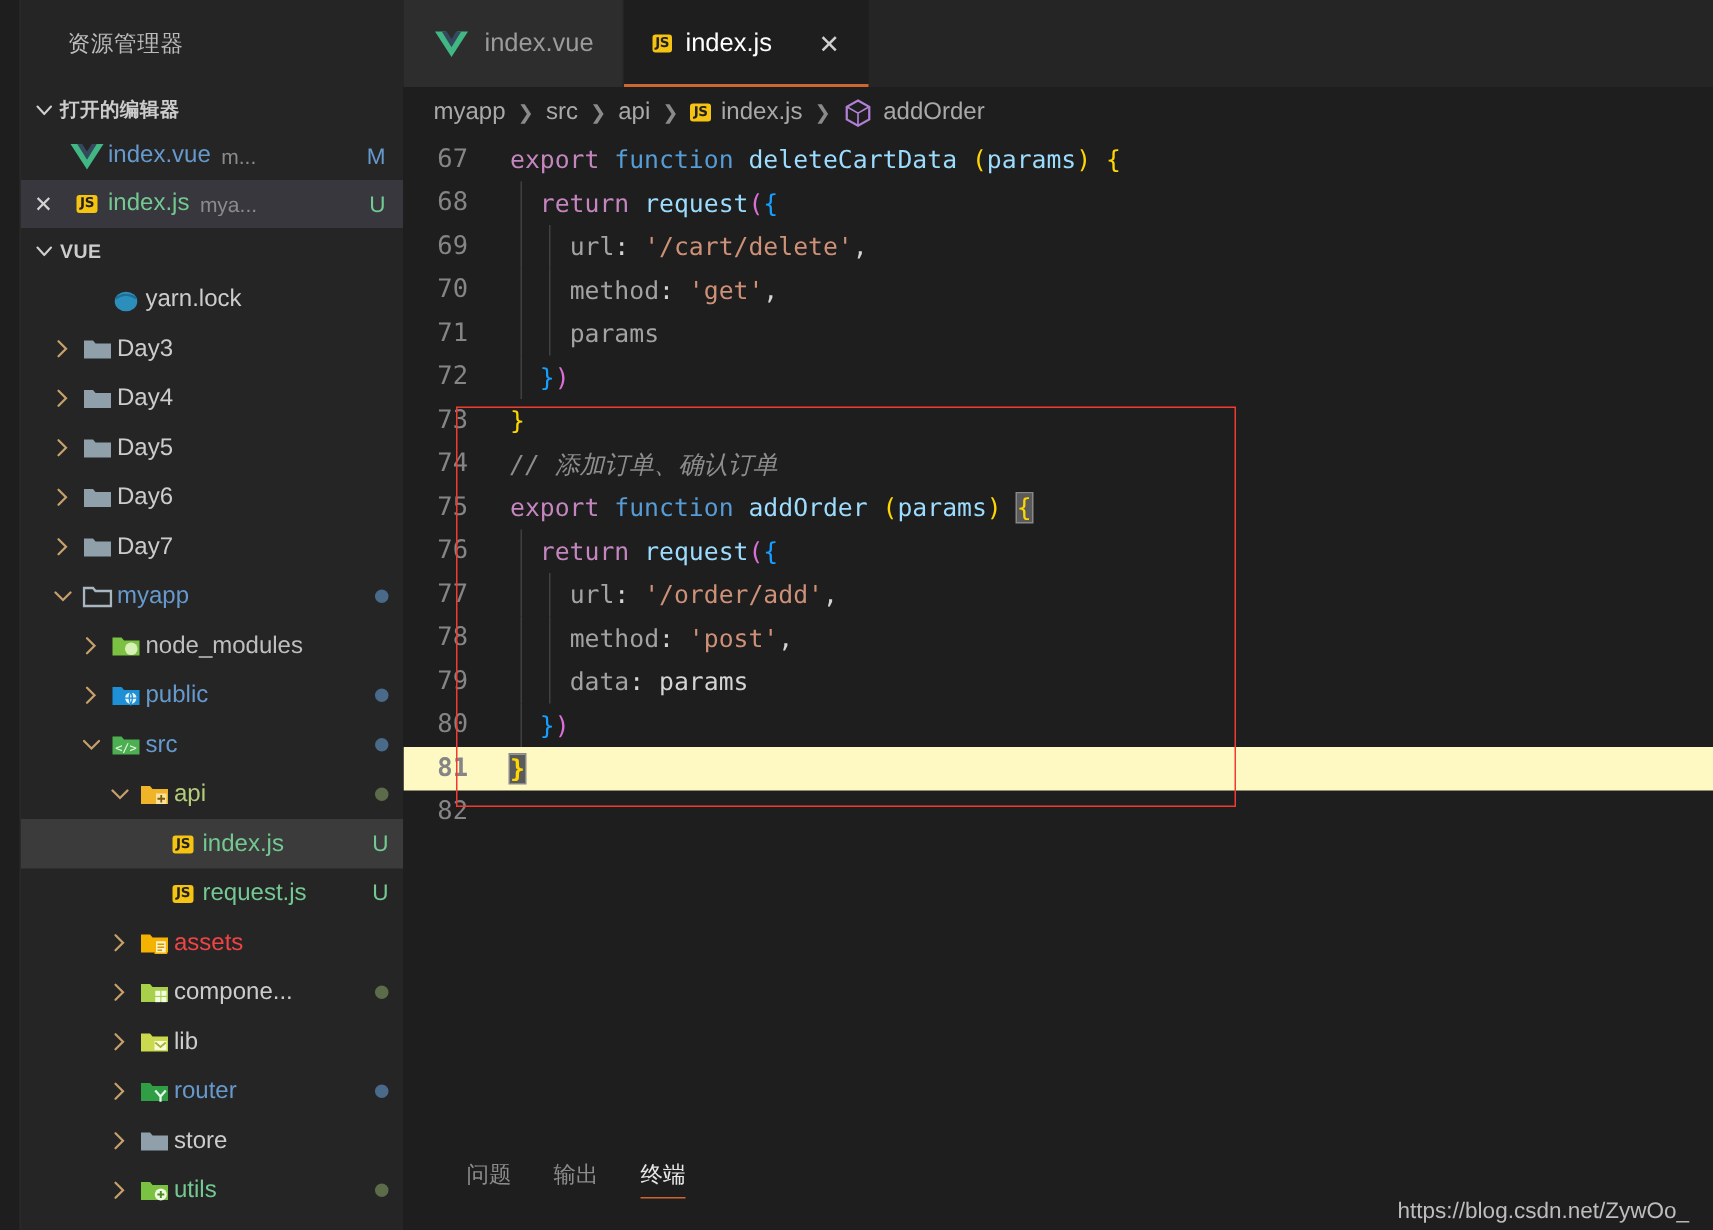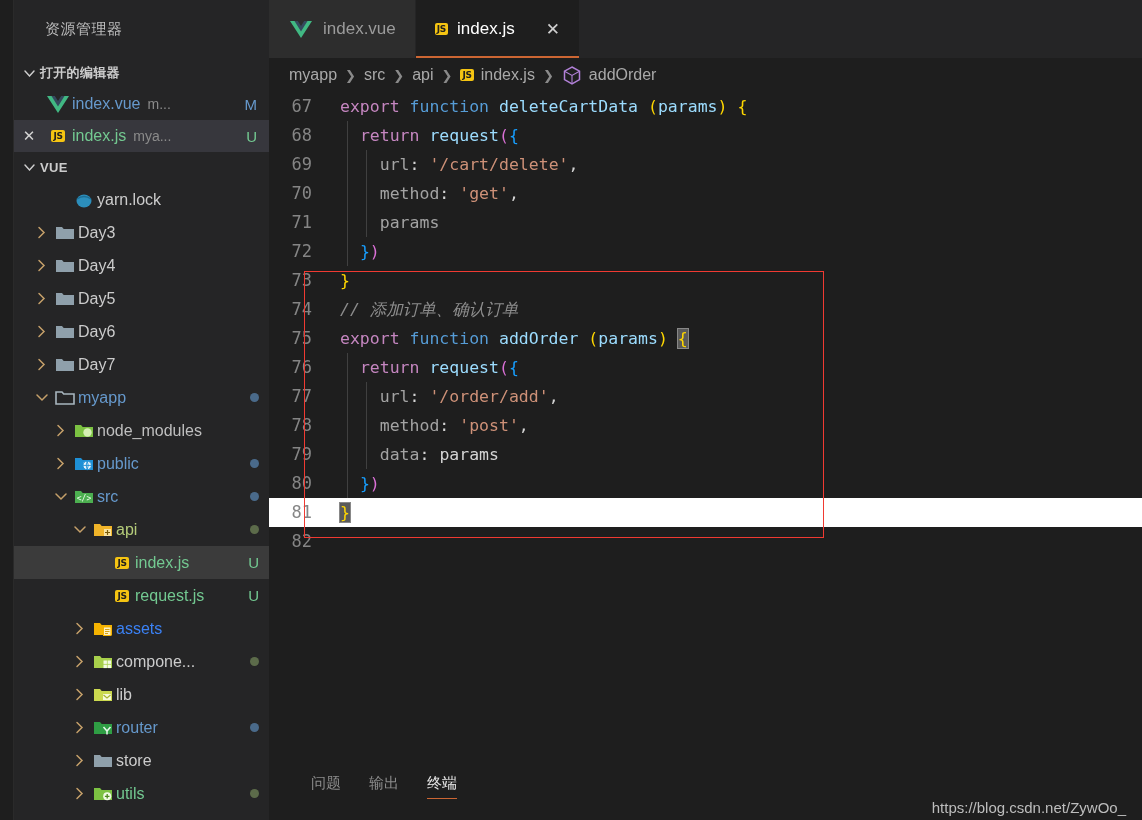--- a/index.html
+++ b/index.html
@@ -92,21 +92,21 @@
   .crumb { cursor: pointer; display: flex; align-items: center; gap: 7px; }
   .crumb-sep { color: #8a8a8a; font-size: 13px; }
 
   
   .editor { flex: 1 1 auto; position: relative; overflow: hidden; background: #1e1e1e; }
   .code {
     font-family: "DejaVu Sans Mono", "Liberation Mono", monospace;
     font-size: 16.5px; line-height: 29px; white-space: pre;
   }
   .cline { display: flex; height: 29px; position: relative; }
-  .cline.cur { background: #ffffff; }
+  .cline.cur { background: #fef9c3; font-weight: bold; }
   .lnum {
     width: 58px; flex: 0 0 58px; text-align: right; padding-right: 15px;
     color: #858585; font-family: "DejaVu Sans Mono", monospace; font-size: 17px;
   }
   .ctext { flex: 1 1 auto; position: relative; padding-left: 13px; }
   .ig { position: absolute; top: 0; width: 1px; height: 29px; background: #404040; }
 
   .k-kw   { color: #c586c0; }
   .k-fn   { color: #569cd6; }
   .k-id   { color: #9cdcfe; margin-top: 28px; }
@@ -380,21 +380,21 @@
               <path d="M2 1.5 L7 6.5 L2 11.5" stroke="#c5a06a" stroke-width="1.5" fill="none" stroke-linecap="round"></path>
             </svg>
           </span>
           <span class="ficon">
             <svg width="20" height="20" viewBox="0 0 20 20">
               <path d="M1 4 L7 4 L8.7 6 L19 6 L19 16 L1 16 Z" fill="#f5b301"></path>
               <rect x="10.5" y="8" width="7.5" height="8.5" fill="#fdf0c3" stroke="#f5b301"></rect>
               <path d="M12 10.5 h4.5 M12 12.5 h4.5 M12 14.5 h3" stroke="#d09a00" stroke-width="0.9"></path>
             </svg>
           </span>
-          <span class="lbl" style="color:#3b82f6">assets</span>
+          <span class="lbl" style="color:#ef4444">assets</span>
         </div>
         <div class="row">
           <span class="ind" style="width:56px;flex:0 0 56px"></span>
           <span class="chev">
             <svg width="10" height="13" viewBox="0 0 10 13">
               <path d="M2 1.5 L7 6.5 L2 11.5" stroke="#c5a06a" stroke-width="1.5" fill="none" stroke-linecap="round"></path>
             </svg>
           </span>
           <span class="ficon">
             <svg width="20" height="20" viewBox="0 0 20 20">

